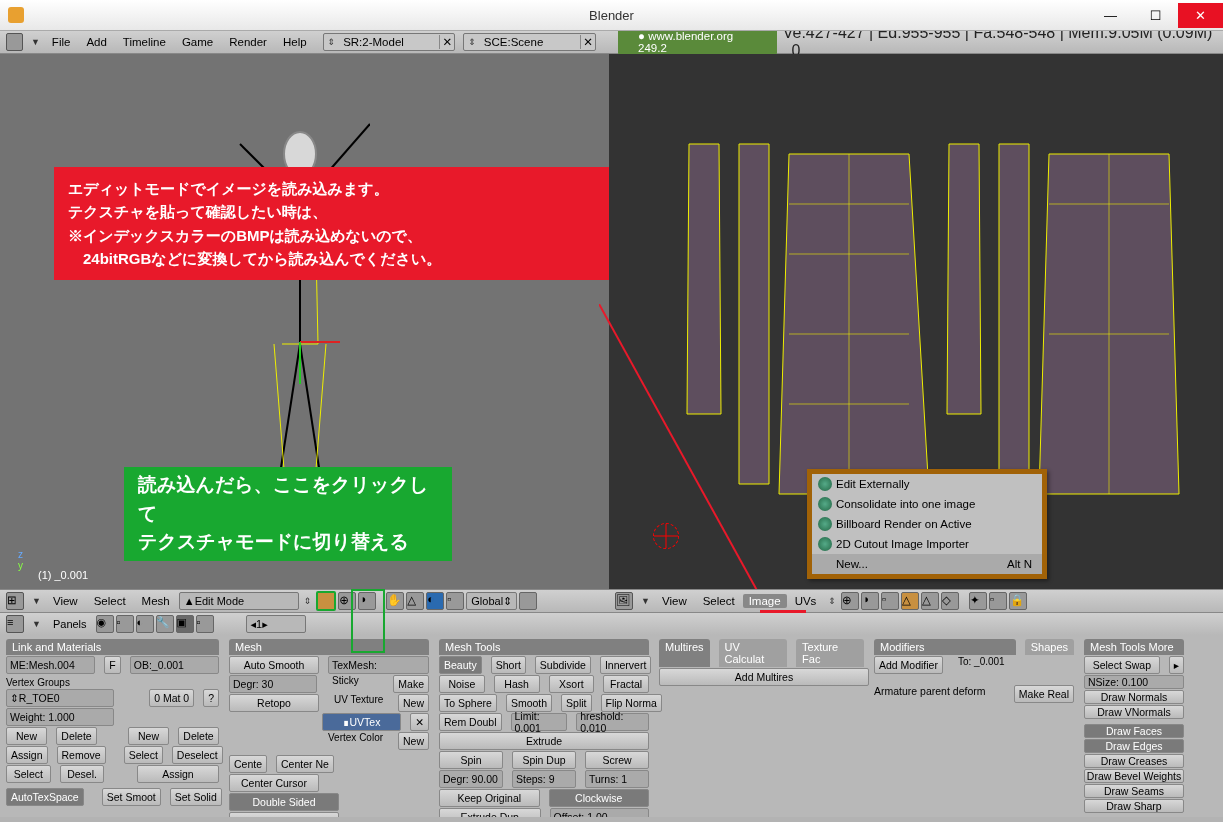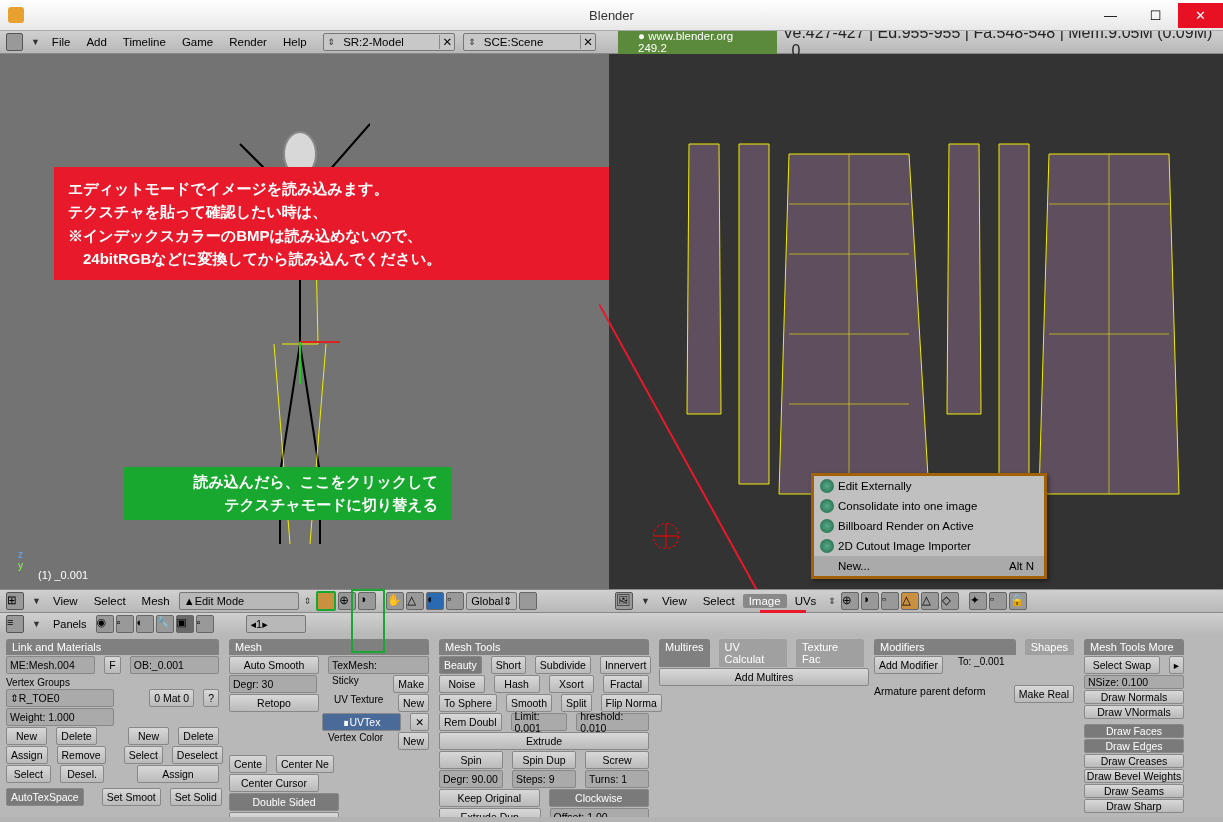--- a/index.html
+++ b/index.html
@@ -17,22 +17,22 @@
 .sr-slot .lbl{padding:0 4px}
 .sr-slot .x{width:14px;text-align:center;border-left:1px solid #888}
 .greenlink{background:#5a8a3a;color:#fff;padding:1px 20px;border-radius:2px;margin-left:22px}
 .stats{margin-left:6px;color:#222;font-size:16px}
 .vpwrap{display:flex;height:535px}
 .vp3d{width:609px;background:#737373;position:relative}
 .vpuv{width:614px;background:#333;position:relative}
 .axis{position:absolute;left:18px;bottom:18px;font-size:10px;color:#fff}
 .objid{position:absolute;left:38px;bottom:8px;font-size:11px;color:#fff}
 .redcall{position:absolute;left:54px;top:113px;width:548px;background:#e8192a;color:#fff;font-size:15px;font-weight:bold;padding:10px 14px;line-height:1.55}
-.greencall{position:absolute;left:124px;top:413px;width:300px;background:#18a830;color:#fff;font-size:15px;font-weight:bold;padding:4px 14px;text-align:right;line-height:1.5}
-.ctxmenu{position:absolute;right:176px;bottom:10px;width:230px;background:#c0c0c0;border:3px solid #a16207;font-size:11.5px;box-shadow:2px 2px 4px rgba(0,0,0,.4)}
+.greencall{position:absolute;left:124px;top:413px;width:300px;background:#18a830;color:#fff;font-size:19px;font-weight:bold;padding:4px 14px;text-align:left;line-height:1.5}
+.ctxmenu{position:absolute;right:176px;bottom:10px;width:230px;background:#c0c0c0;border:5px solid #a16207;font-size:11.5px;box-shadow:2px 2px 4px rgba(0,0,0,.4)}
 .ctxmenu .mi{display:flex;align-items:center;padding:2px 6px;height:16px}
 .ctxmenu .mi.sel{background:#888;color:#fff}
 .ctxmenu .mi .mic{width:14px;height:14px;margin-right:4px;background:radial-gradient(#5a8,#264);border-radius:50%}
 .ctxmenu .mi .mic2{width:14px;height:14px;margin-right:4px}
 .ctxmenu .mi .sc{margin-left:auto;padding-right:4px}
 .hdrbar{height:22px;background:linear-gradient(#d0d0d0,#b8b8b8);border-top:1px solid #888;display:flex;align-items:center;padding:0 6px;font-size:11.5px}
 .hbtn{height:16px;background:#b8b8b8;border:1px solid #777;border-radius:2px;padding:0 4px;margin:0 1px;display:flex;align-items:center;font-size:11px}
 .panels{background:#b8b8b8;padding:4px 6px;display:flex;gap:10px;height:174px;overflow:hidden}
 .pcol{display:flex;flex-direction:column;gap:1px}
 .phead{background:#808080;color:#fff;padding:2px 6px;font-size:11px;border-radius:3px 3px 0 0}

